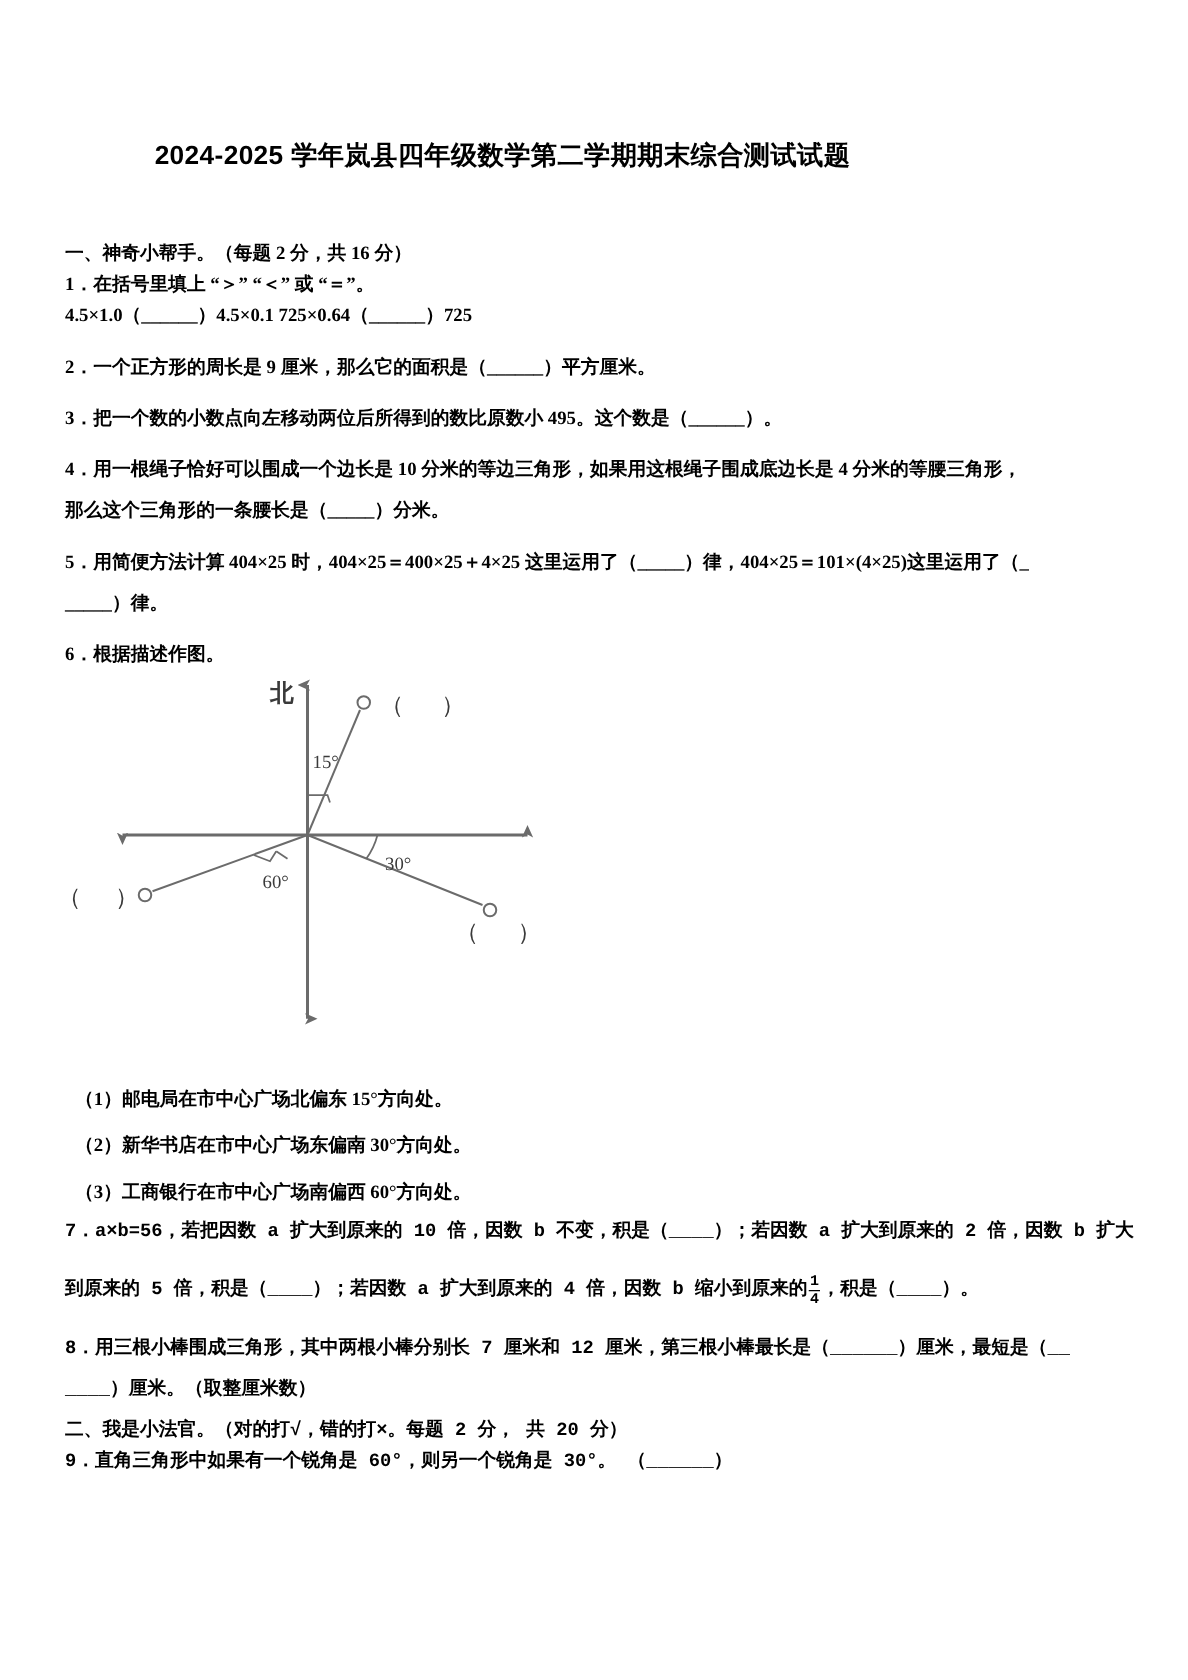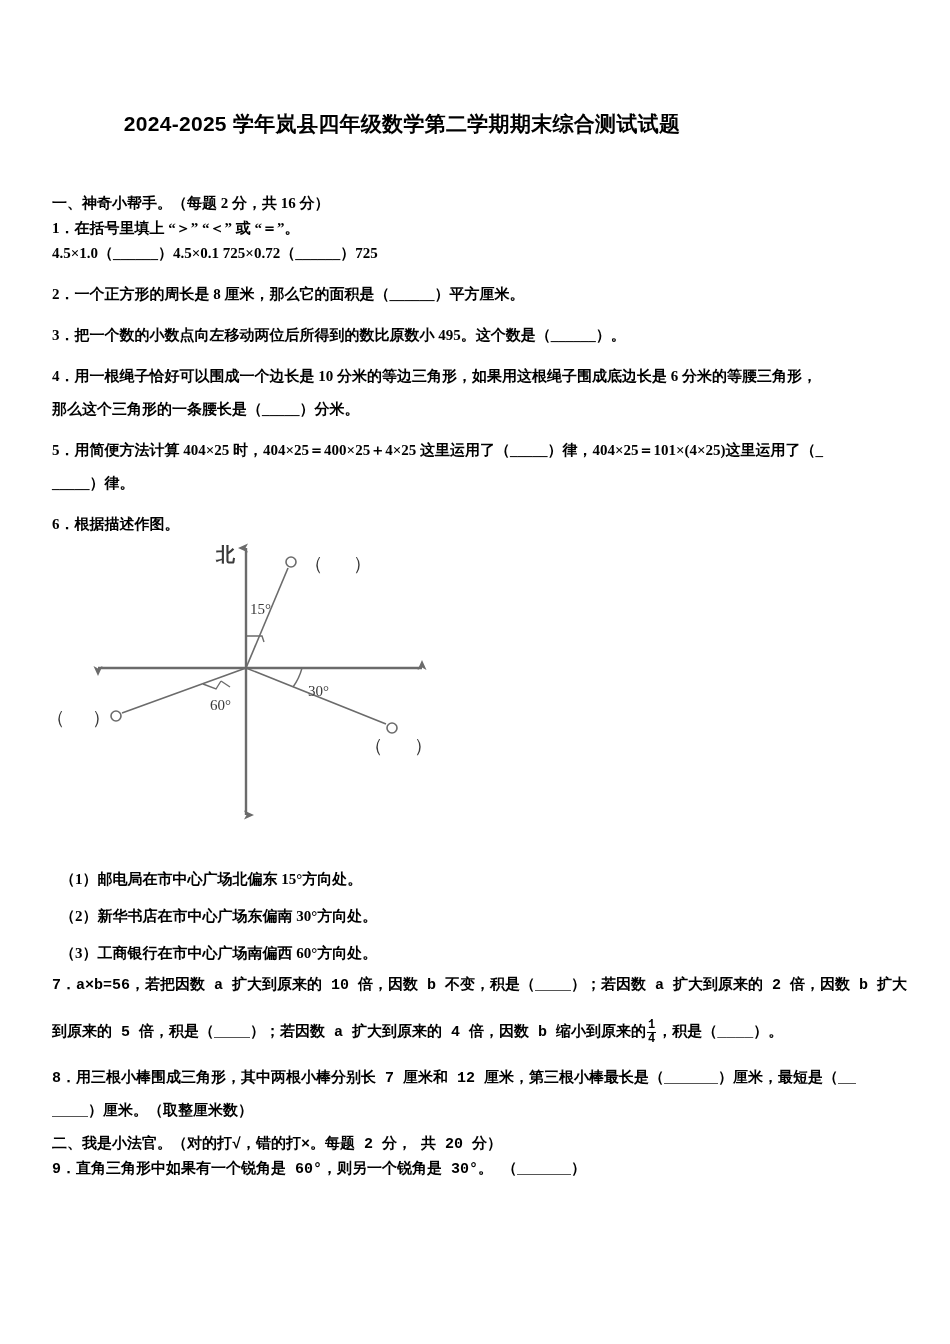--- a/index.html
+++ b/index.html
@@ -85,35 +85,35 @@
 
   <div class="body-block">
 
     <div class="q">一、神奇小帮手。（每题 2 分，共 16 分）</div>
     <div class="gap-sm"></div>
 
     <div class="q">
       <span>1．</span><span>在括号里填上 “＞” “＜” 或 “＝”。</span>
     </div>
     <div class="gap-sm"></div>
-    <div class="q">4.5×1.0（______）4.5×0.1   725×0.72（______）725</div>
-    <div class="gap-lg"></div>
-
-    <div class="q">
-      <span>2．</span><span>一个正方形的周长是 8 厘米，那么它的面积是（______）平方厘米。</span>
+    <div class="q">4.5×1.0（______）4.5×0.1   725×0.64（______）725</div>
+    <div class="gap-lg"></div>
+
+    <div class="q">
+      <span>2．</span><span>一个正方形的周长是 9 厘米，那么它的面积是（______）平方厘米。</span>
     </div>
     <div class="gap-lg"></div>
 
     <div class="q">
       <span>3．</span><span>把一个数的小数点向左移动两位后所得到的数比原数小 495。这个数是（______）。</span>
     </div>
     <div class="gap-lg"></div>
 
     <div class="q">
-      <span>4．</span><span>用一根绳子恰好可以围成一个边长是 10 分米的等边三角形，如果用这根绳子围成底边长是 6 分米的等腰三角形，</span>
+      <span>4．</span><span>用一根绳子恰好可以围成一个边长是 10 分米的等边三角形，如果用这根绳子围成底边长是 4 分米的等腰三角形，</span>
     </div>
     <div class="gap-md"></div>
     <div class="q">那么这个三角形的一条腰长是（_____）分米。</div>
     <div class="gap-lg"></div>
 
     <div class="q">
       <span>5．</span><span>用简便方法计算 404×25 时，404×25＝400×25＋4×25 这里运用了（_____）律，404×25＝101×(4×25)这里运用了（_</span>
     </div>
     <div class="gap-md"></div>
     <div class="q">_____）律。</div>

